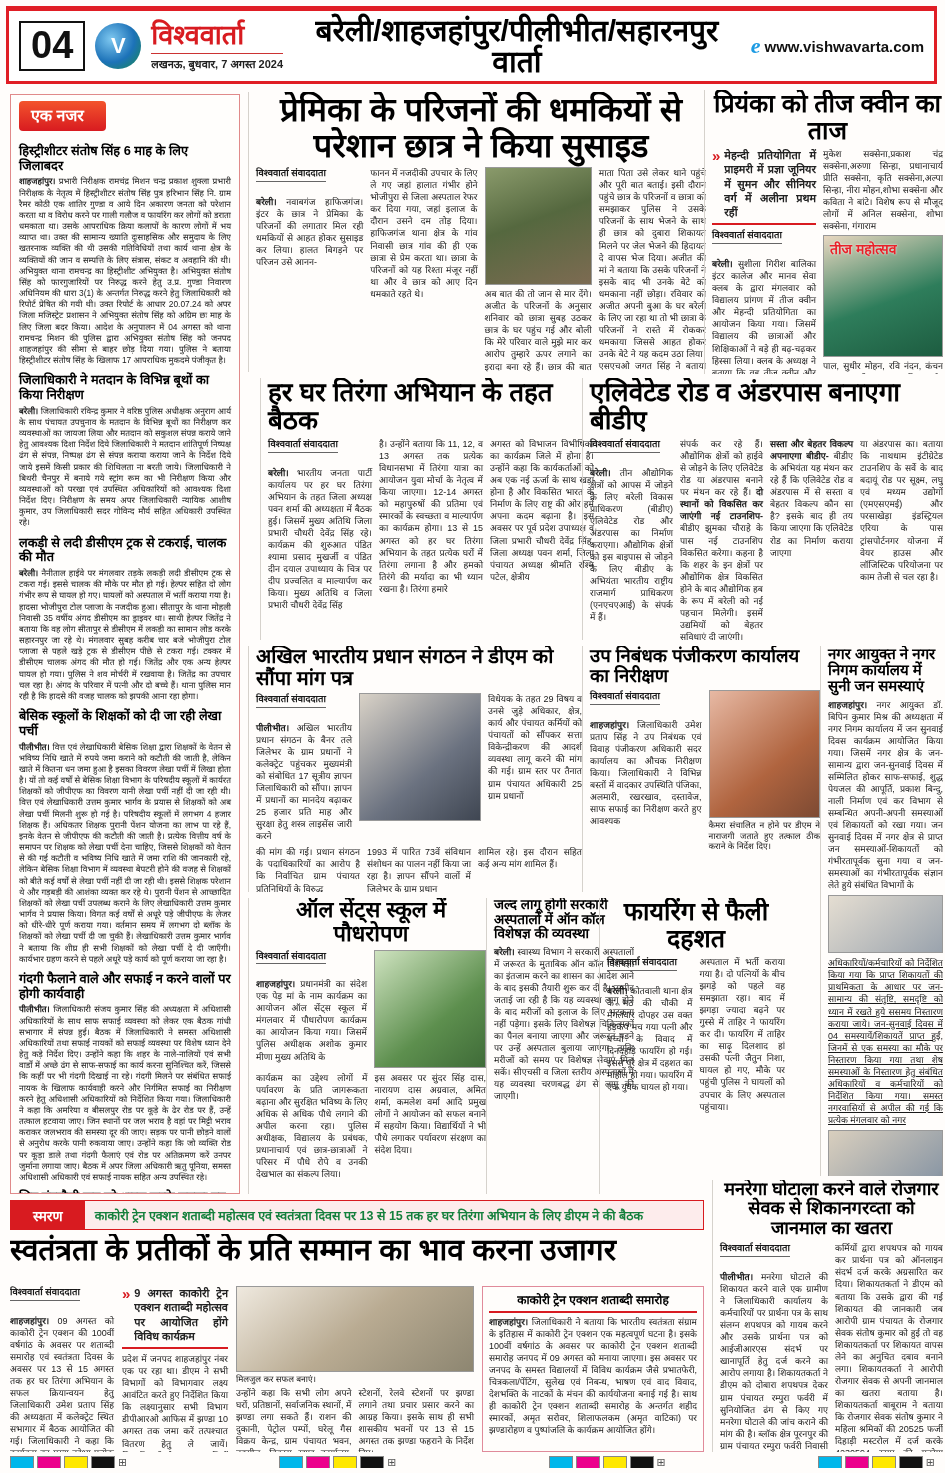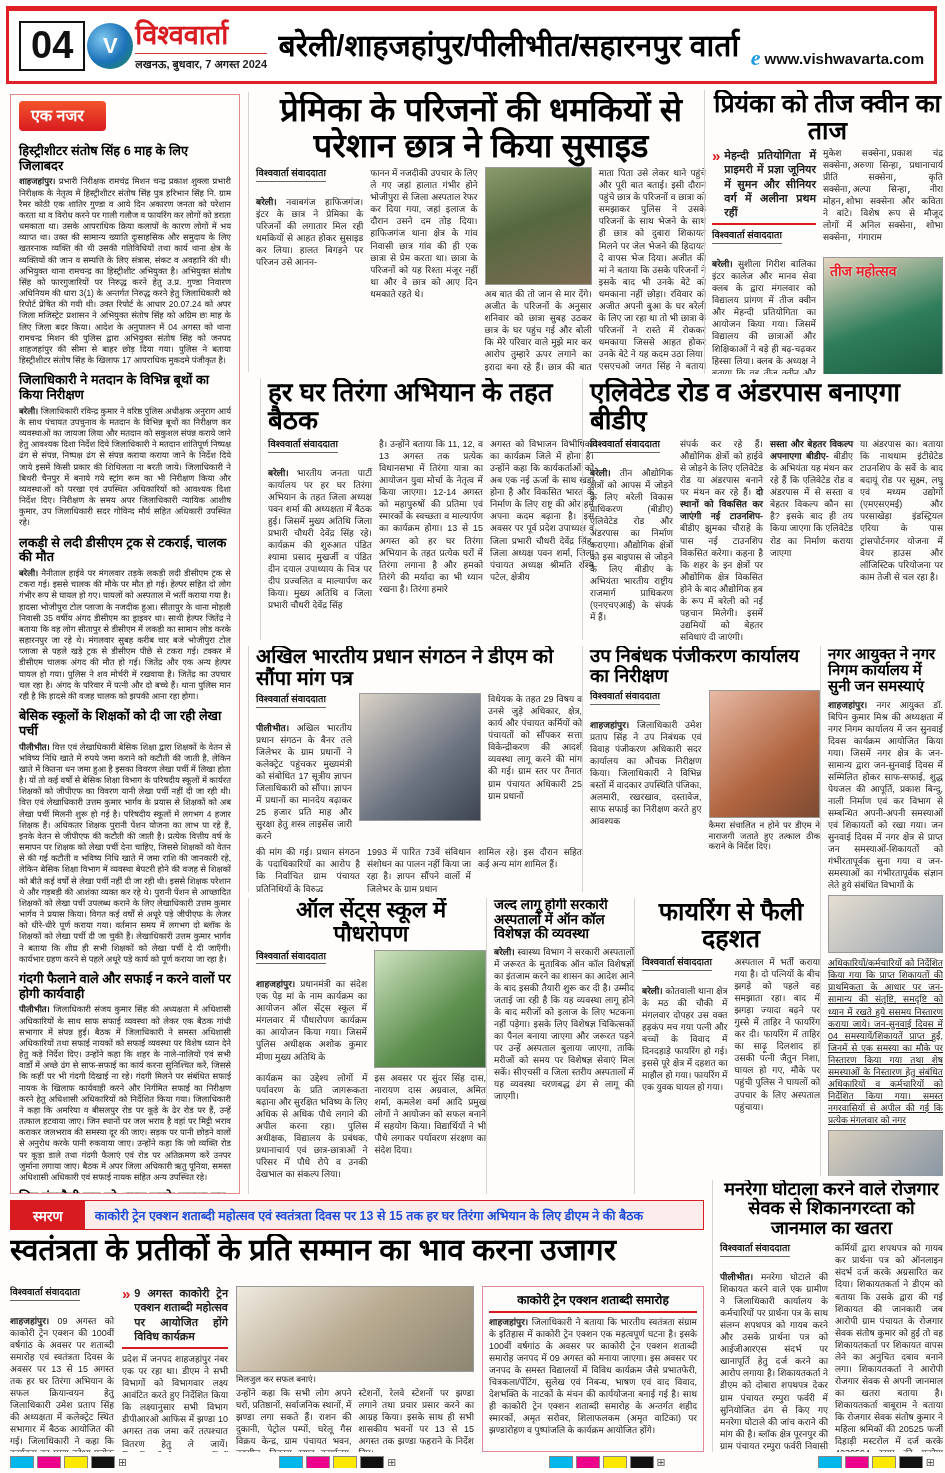--- a/index.html
+++ b/index.html
@@ -2,21 +2,21 @@
 <html><head>
 <meta charset="utf-8">
 <style>
   html,body{margin:0;padding:0;background:#e9e9e9;}
   .page{position:relative;width:945px;height:1473px;background:#fffdfb;margin:0 auto;
         font-family:"Liberation Sans","DejaVu Sans",sans-serif;color:#1c1c1c;overflow:hidden;}
   .abs{position:absolute;overflow:hidden;}
   
   .masthead{left:6px;top:6px;width:931px;height:78px;border-top:5px solid #e01e25;
             border-left:3px solid #e01e25;border-right:3px solid #e01e25;border-bottom:3px solid #e01e25;
-            display:flex;align-items:center;gap:2px;padding:4px 10px;box-sizing:border-box;background:#fff;}
+            display:flex;align-items:center;gap:10px;padding:16px 10px;box-sizing:border-box;background:#fff;}
   .pagebox{border:2.5px solid #111;font-size:38px;font-weight:bold;color:#111;padding:0 10px;line-height:1.2;}
   .logo{width:46px;height:46px;border-radius:50%;
         background:radial-gradient(circle at 35% 35%,#7ec8f0 0%,#1c72b8 55%,#1a8a4a 100%);
         display:flex;align-items:center;justify-content:center;color:#fff;font-weight:bold;font-size:22px;flex:0 0 auto;}
   .brandcol{display:flex;flex-direction:column;align-items:flex-start;}
   .brand{color:#d81b20;font-size:27px;font-weight:bold;line-height:1;}
   .dateline{font-size:11px;font-weight:bold;color:#222;border-top:1px solid #c33;margin-top:4px;padding-top:2px;}
   .edition{flex:1;text-align:center;font-size:30px;font-weight:bold;color:#000;line-height:1.05;}
   .webwrap{display:flex;align-items:center;gap:4px;align-self:flex-end;margin-bottom:6px;}
   .eicon{color:#1d9be3;font-size:22px;font-weight:bold;font-style:italic;font-family:"Liberation Serif","DejaVu Serif",serif;}
@@ -37,21 +37,21 @@
   .vrule{border-left:1px solid #d6d2cc;padding-left:7px;}
   
   .ek{left:10px;top:94px;width:230px;height:1100px;border:1.5px solid #e08a8a;padding:6px 8px;box-sizing:border-box;background:#fffefc;}
   .ekchip{display:inline-block;background:linear-gradient(180deg,#f3542c,#d81b20);color:#fff;font-weight:bold;
           font-size:16px;padding:3px 22px 5px 12px;border-radius:4px;margin-bottom:6px;}
   .ekh{font-size:12.8px;font-weight:bold;line-height:1.15;margin:7px 0 3px 0;color:#000;}
   .ekb{font-size:8.4px;line-height:1.33;text-align:justify;color:#1b1b1b;}
   
   .band{left:10px;top:1200px;width:694px;height:30px;display:flex;align-items:stretch;border:1.5px solid #d81b20;box-sizing:border-box;background:#fdecec;}
   .bandlabel{background:#d81b20;color:#fff;font-weight:bold;font-size:14px;display:flex;align-items:center;padding:0 22px;}
-  .bandtext{flex:1;display:flex;align-items:center;padding:0 10px;font-size:12.5px;font-weight:bold;color:#1d4ed8;}
+  .bandtext{flex:1;display:flex;align-items:center;padding:0 10px;font-size:12.5px;font-weight:bold;color:#15803d;}
   
   .kbox{border:1.5px solid #e08a9a;padding:4px 6px;box-sizing:border-box;height:100%;}
   .kboxtitle{text-align:center;font-weight:bold;font-size:12px;color:#000;border-bottom:2px solid #d81b20;padding-bottom:3px;margin-bottom:3px;}
   
   .bars{left:10px;top:1456px;width:925px;height:12px;display:flex;justify-content:space-between;align-items:center;}
   .bargroup{display:flex;gap:3px;align-items:center;}
   .sw{width:22px;height:11px;border:0.5px solid #888;}
   .reg{color:#555;font-size:11px;line-height:1;}
   .teejtag{position:absolute;top:4px;left:6px;font-weight:bold;color:#e8222a;font-size:14px;text-shadow:0 0 2px #fff;}
 </style>
@@ -124,21 +124,21 @@
     <div class="cols">
       <div class="col" style="flex:0 0 104px;">
         <div class="kicker">
           <span class="karrow">»</span>
           <span>मेहन्दी प्रतियोगिता में प्राइमरी में प्रज्ञा जूनियर में सुमन और सीनियर वर्ग में अलीना प्रथम रहीं</span>
         </div>
         <div class="byline">विश्ववार्ता संवाददाता</div>
         <div><b class="city">बरेली।</b> <span>सुशीला गिरीश बालिका इंटर कालेज और मानव सेवा क्लब के द्वारा मंगलवार को विद्यालय प्रांगण में तीज क्वीन और मेहन्दी प्रतियोगिता का आयोजन किया गया। जिसमें विद्यालय की छात्राओं और शिक्षिकाओं ने बड़े ही बढ़-चढ़कर हिस्सा लिया। क्लब के अध्यक्ष ने बताया कि वह तीज क्वीन और मेहन्दी प्रतियोगिता का आयोजन छात्राओं और शिक्षिकाओं के साथ उनका</span></div>
       </div>
       <div class="col">
-        <div style="margin-bottom:13px;font-family:Liberation Mono, monospace;">मुकेश सक्सेना,प्रकाश चंद्र सक्सेना,अरुणा सिन्हा, प्रधानाचार्य प्रीति सक्सेना, कृति सक्सेना,अल्पा सिन्हा, नीरा मोहन,शोभा सक्सेना और कविता ने बांटे। विशेष रूप से मौजूद लोगों में अनिल सक्सेना, शोभा सक्सेना, गंगाराम</div>
+        <div style="margin-bottom:3px;">मुकेश सक्सेना,प्रकाश चंद्र सक्सेना,अरुणा सिन्हा, प्रधानाचार्य प्रीति सक्सेना, कृति सक्सेना,अल्पा सिन्हा, नीरा मोहन,शोभा सक्सेना और कविता ने बांटे। विशेष रूप से मौजूद लोगों में अनिल सक्सेना, शोभा सक्सेना, गंगाराम</div>
         <div class="photo" style="width:100%;height:122px;background:linear-gradient(160deg,#e8d7c0 0%,#2e7d5b 55%,#1d5c40 100%);">
           <span class="teejtag">तीज महोत्सव</span>
         </div>
         <div style="margin-top:3px;">पाल, सुधीर मोहन, रवि नंदन, कंचन दयाल, मीरा,कल्पना,कृति और विद्यालय की शिक्षिकाएं मौजूद रहीं।</div>
       </div>
     </div>
 
   </div>
 
   <div class="abs vrule" style="left:260px;top:378px;width:326px;height:262px;">
@@ -233,21 +233,21 @@
   </div>
 
   <div class="abs vrule" style="left:486px;top:898px;width:140px;height:296px;">
     <div class="hl" style="font-size:13.5px;">जल्द लागू होगी सरकारी अस्पतालों में ऑन कॉल विशेषज्ञ की व्यवस्था</div>
     <div class="col" style="font-size:9px;">
       <b class="city">बरेली।</b>
       <span>स्वास्थ्य विभाग ने सरकारी अस्पतालों में जरूरत के मुताबिक ऑन कॉल विशेषज्ञों का इंतजाम करने का शासन का आदेश आने के बाद इसकी तैयारी शुरू कर दी है। उम्मीद जताई जा रही है कि यह व्यवस्था लागू होने के बाद मरीजों को इलाज के लिए भटकना नहीं पड़ेगा। इसके लिए विशेषज्ञ चिकित्सकों का पैनल बनाया जाएगा और जरूरत पड़ने पर उन्हें अस्पताल बुलाया जाएगा, ताकि मरीजों को समय पर विशेषज्ञ सेवाएं मिल सकें। सीएचसी व जिला स्तरीय अस्पतालों में यह व्यवस्था चरणबद्ध ढंग से लागू की जाएगी।</span>
     </div>
   </div>
 
-  <div class="abs vrule" style="left:634px;top:898px;width:178px;height:296px;">
+  <div class="abs vrule" style="left:599px;top:898px;width:178px;height:296px;">
     <div class="hl center" style="font-size:25px;">फायरिंग से फैली दहशत</div>
     <div class="cols">
       <div class="col">
         <div class="byline">विश्ववार्ता संवाददाता</div>
         <div><b class="city">बरेली।</b> <span>कोतवाली थाना क्षेत्र के मठ की चौकी में मंगलवार दोपहर उस वक्त हड़कंप मच गया पत्नी और बच्चों के विवाद में दिनदहाड़े फायरिंग हो गई। इससे पूरे क्षेत्र में दहशत का माहौल हो गया। फायरिंग में एक युवक घायल हो गया।</span></div>
       </div>
       <div class="col"><span>अस्पताल में भर्ती कराया गया है। दो पत्नियों के बीच झगड़े को पहले वह समझाता रहा। बाद में झगड़ा ज्यादा बढ़ने पर गुस्से में ताहिर ने फायरिंग कर दी। फायरिंग में ताहिर का साढ़ू दिलशाद हां उसकी पत्नी जैतुन निशा, घायल हो गए, मौके पर पहुंची पुलिस ने घायलों को उपचार के लिए अस्पताल पहुंचाया।</span></div>
     </div>
   </div>
 

